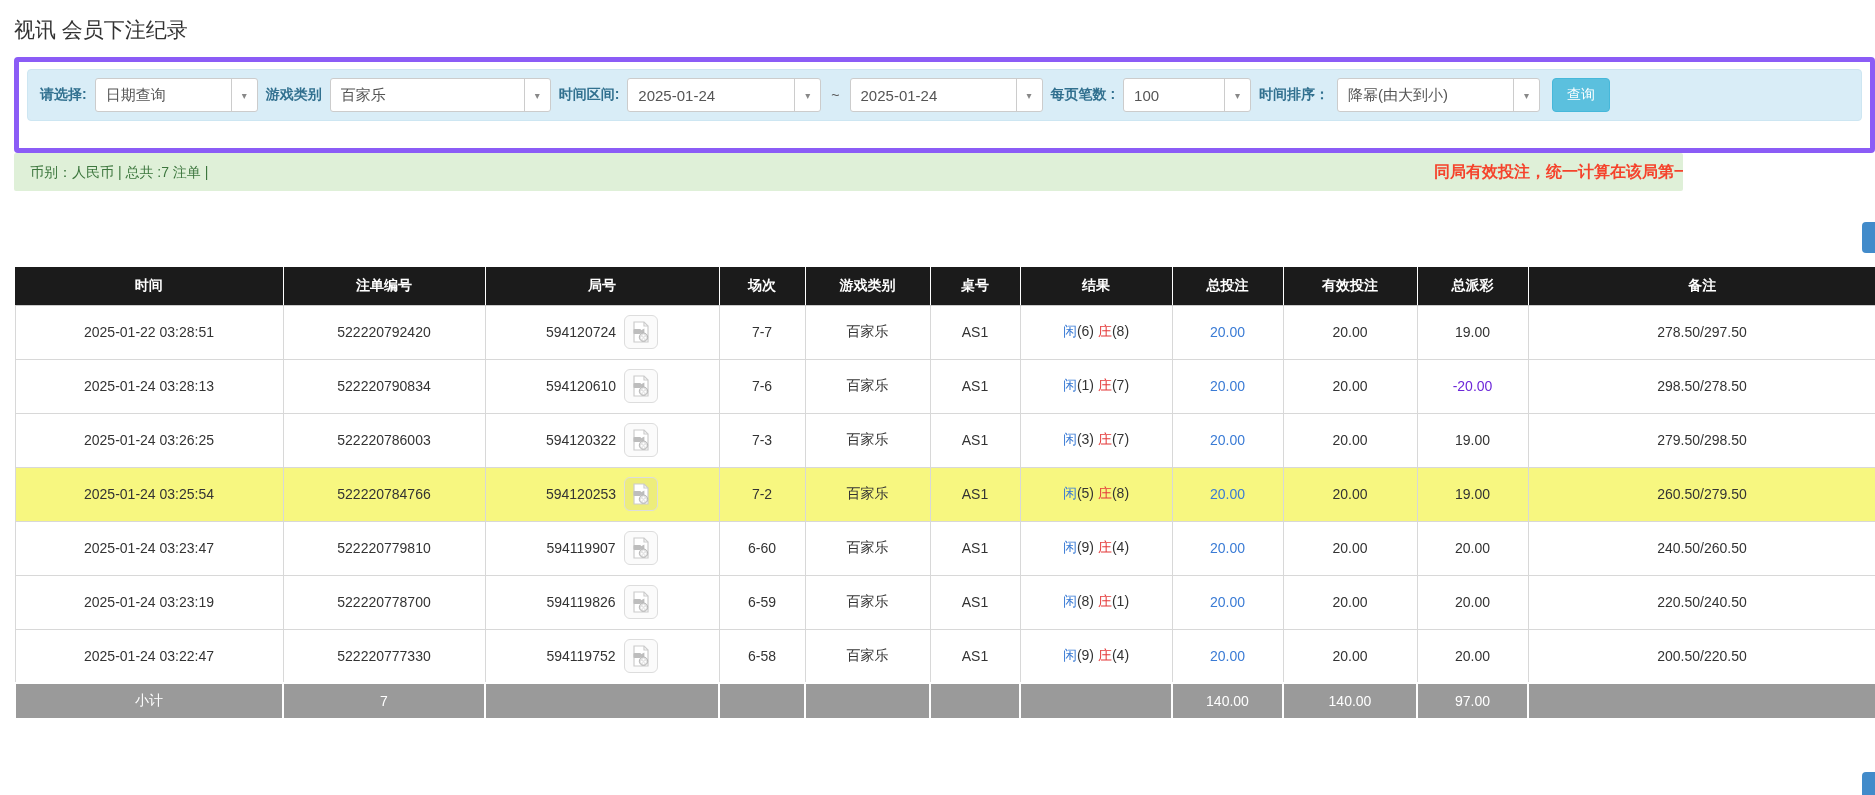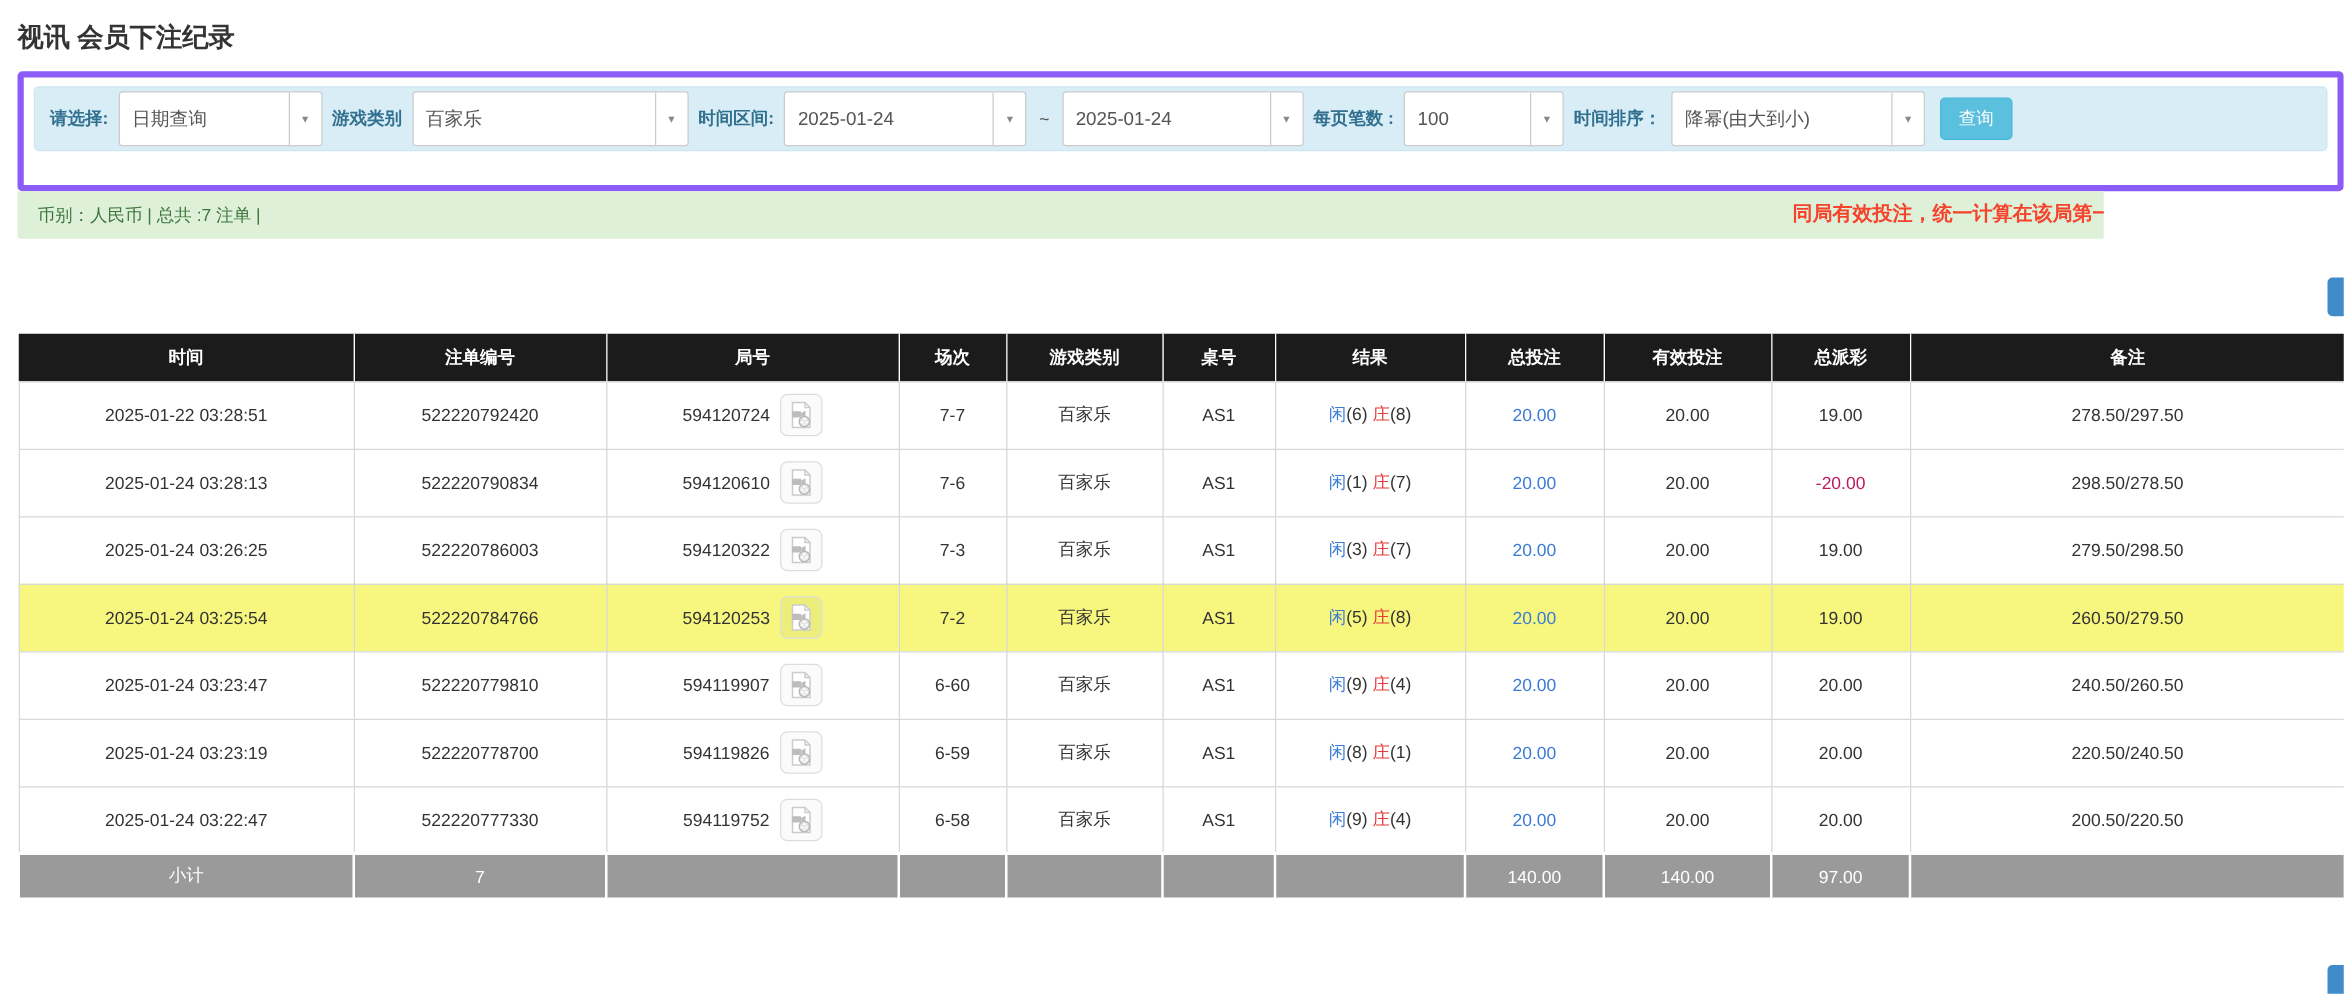--- a/index.html
+++ b/index.html
@@ -1,27 +1,27 @@
 <!DOCTYPE html>
 <html><head>
 <meta charset="utf-8">
 <style>
   * { margin:0; padding:0; box-sizing:border-box; }
   html,body { width:1875px; height:795px; background:#fff; overflow:hidden; position:relative;
     font-family:"Liberation Sans","DejaVu Sans",sans-serif; color:#333; font-size:14px; }
 
-  .page-title { position:absolute; left:14px; top:16px; font-size:21px; font-weight:700; color:#333; }
+  .page-title { position:absolute; left:14px; top:16px; font-size:21px; font-weight:400; color:#333; }
 
   .filter-panel { position:absolute; left:14px; top:57px; width:1861px; height:96px;
     background:#fff; border:5px solid #8b5cf6; border-radius:4px; }
   .filter-bar { margin:7px 8px 0 8px; height:52px; background:#d9edf7; border:1px solid #cde6f2;
     border-radius:4px; display:flex; align-items:center; padding:0 12px; gap:8px; white-space:nowrap; }
   .flabel { font-weight:bold; color:#31708f; font-size:14px; }
   .sep { color:#555; padding:0 2px; }
-  .select { position:relative; height:44px; background:#fff; border:1px solid #ccc; border-radius:3px;
+  .select { position:relative; height:34px; background:#fff; border:1px solid #ccc; border-radius:3px;
     display:flex; align-items:center; padding:0 34px 0 10px; color:#555; font-size:15px; cursor:pointer; }
   .select .caret-box { position:absolute; right:0; top:0; width:26px; height:100%; border-left:1px solid #ccc;
     display:flex; align-items:center; justify-content:center; color:#888; font-size:10px; }
   .w1{width:163px;} .w2{width:221px;} .w3{width:194px;} .w4{width:193px;} .w5{width:128px;} .w6{width:203px;}
   .btn-search { height:34px; padding:0 14px; background:#5bc0de; border:1px solid #46b8da; border-radius:4px;
     color:#fff; font-size:14px; cursor:pointer; margin-left:4px; }
 
   .summary-bar { position:absolute; left:14px; top:153px; width:1669px; height:38px; background:#dff0d8;
     border-radius:2px; overflow:hidden; }
   .summary-left { position:absolute; left:16px; top:0; line-height:38px; color:#3c763d; font-size:14px; }
@@ -36,21 +36,21 @@
     border-right:1px solid #fff; border-bottom:1px solid #ccc; }
   .records th:last-child { border-right:none; }
   .records tbody td { height:54px; text-align:center; border:1px solid #d8d8d8; background:#fff; font-size:14px; color:#333; }
   .records tbody tr.highlight td { background:#f7f780; }
   .round-cell { display:flex; align-items:center; justify-content:center; gap:8px; }
   .video-btn { width:34px; height:34px; background:#fbfbfb; border:1px solid #ddd; border-radius:6px;
     display:inline-flex; align-items:center; justify-content:center; cursor:pointer; }
   tr.highlight .video-btn { background:rgba(0,0,0,0.04); }
   .blue { color:#3a7bd5; } .red { color:#e43b3b; }
   .bet-link { color:#3a7bd5; cursor:pointer; }
-  .payout.neg { color:#be185d; }
+  .payout.neg { color:#6d28d9; }
   .records tfoot td { height:36px; background:#9a9a9a; color:#fff; text-align:center; border:2px solid #fff; font-size:14px; }
 </style>
 </head>
 <body>
 
 <h1 class="page-title">视讯 会员下注纪录</h1>
 
 <div class="filter-panel">
   <div class="filter-bar">
     <span class="flabel">请选择:</span>

